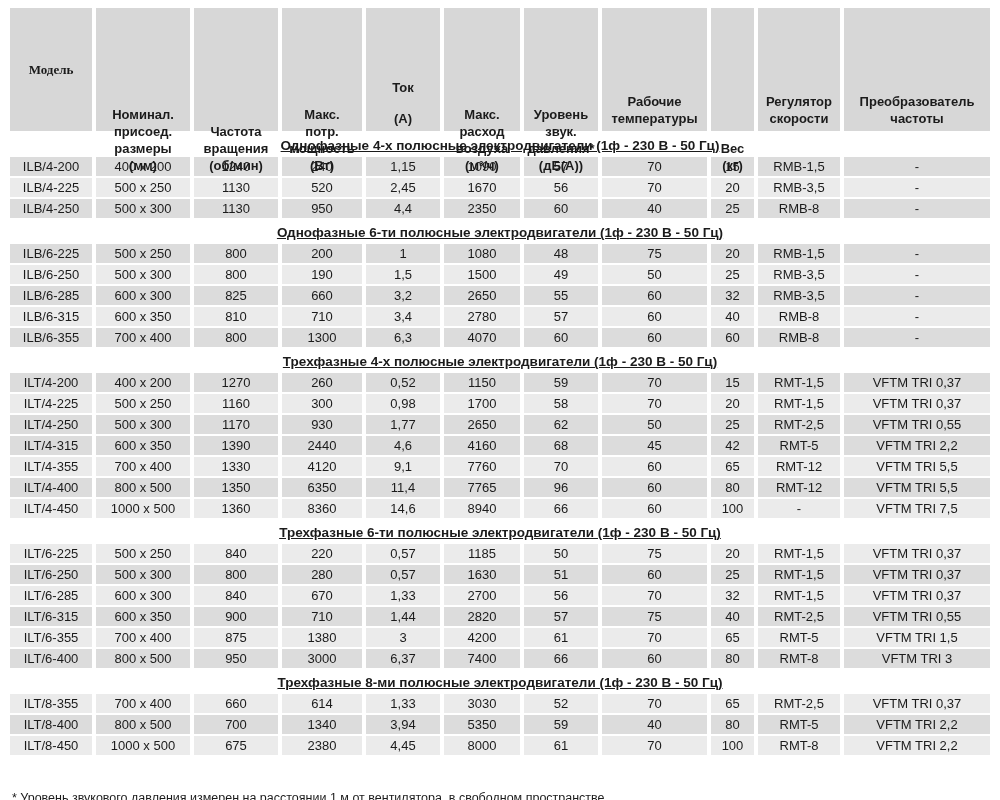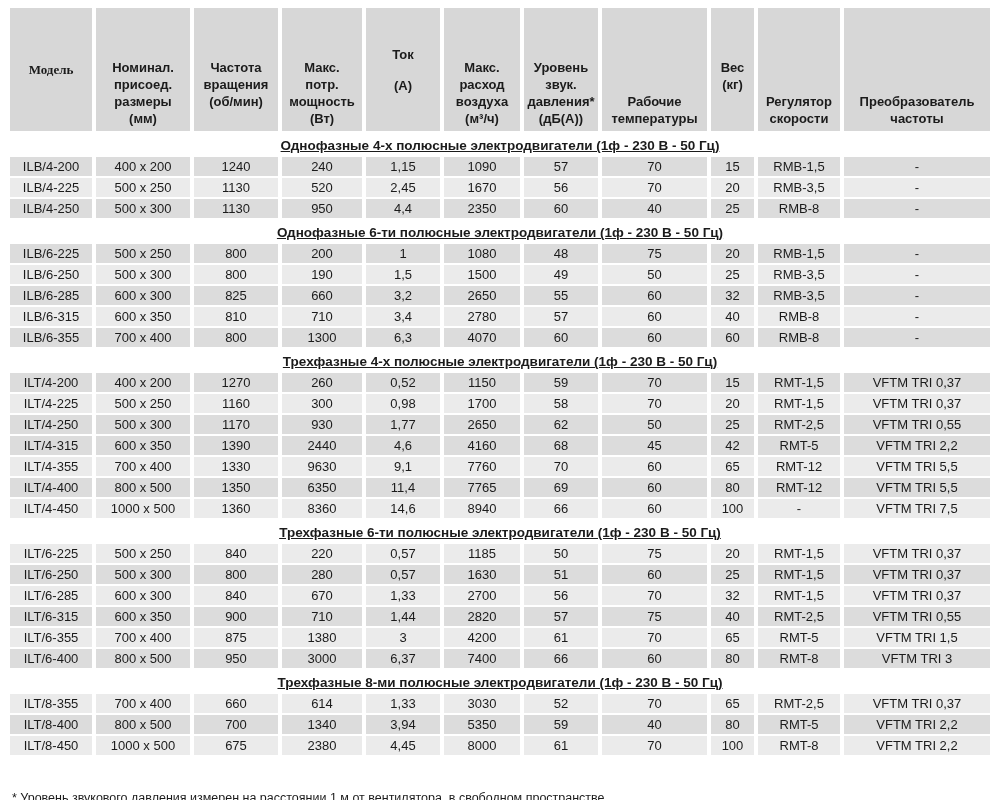--- a/index.html
+++ b/index.html
@@ -37,23 +37,23 @@
   }
   .hcell {
     display: flex;
     flex-direction: column;
     align-items: center;
     text-align: center;
     height: 100%;
     line-height: 17px;
   }
   .mode-middle .hcell { justify-content: center; font-family: Liberation Serif, serif; }
-  .mode-between .hcell { justify-content: flex-start; margin-top: 47px; }
+  .mode-between .hcell { justify-content: flex-end; margin-top: 47px; }
   .mode-top .hcell { justify-content: flex-end; }
-  .mode-near .hcell { justify-content: center; }
+  .mode-near .hcell { justify-content: flex-end; }
   .mode-near .hunit { margin-top: 14px; }
   td.cell {
     text-align: center;
     font-size: 13px;
     height: 19px;
     padding: 0 2px;
     white-space: nowrap;
     overflow: hidden;
   }
   td.cell.dark { background: var(--row-dark); }
@@ -320,37 +320,37 @@
           <td class="cell dark">68</td>
           <td class="cell dark">45</td>
           <td class="cell dark">42</td>
           <td class="cell dark">RMT-5</td>
           <td class="cell dark">VFTM TRI 2,2</td>
         </tr>
         <tr>
           <td class="cell light">ILT/4-355</td>
           <td class="cell light">700 x 400</td>
           <td class="cell light">1330</td>
-          <td class="cell light">9630</td>
+          <td class="cell light">4120</td>
           <td class="cell light">9,1</td>
           <td class="cell light">7760</td>
           <td class="cell light">70</td>
           <td class="cell light">60</td>
           <td class="cell light">65</td>
           <td class="cell light">RMT-12</td>
           <td class="cell light">VFTM TRI 5,5</td>
         </tr>
         <tr>
           <td class="cell dark">ILT/4-400</td>
           <td class="cell dark">800 x 500</td>
           <td class="cell dark">1350</td>
           <td class="cell dark">6350</td>
           <td class="cell dark">11,4</td>
           <td class="cell dark">7765</td>
-          <td class="cell dark">69</td>
+          <td class="cell dark">96</td>
           <td class="cell dark">60</td>
           <td class="cell dark">80</td>
           <td class="cell dark">RMT-12</td>
           <td class="cell dark">VFTM TRI 5,5</td>
         </tr>
         <tr>
           <td class="cell light">ILT/4-450</td>
           <td class="cell light">1000 x 500</td>
           <td class="cell light">1360</td>
           <td class="cell light">8360</td>

